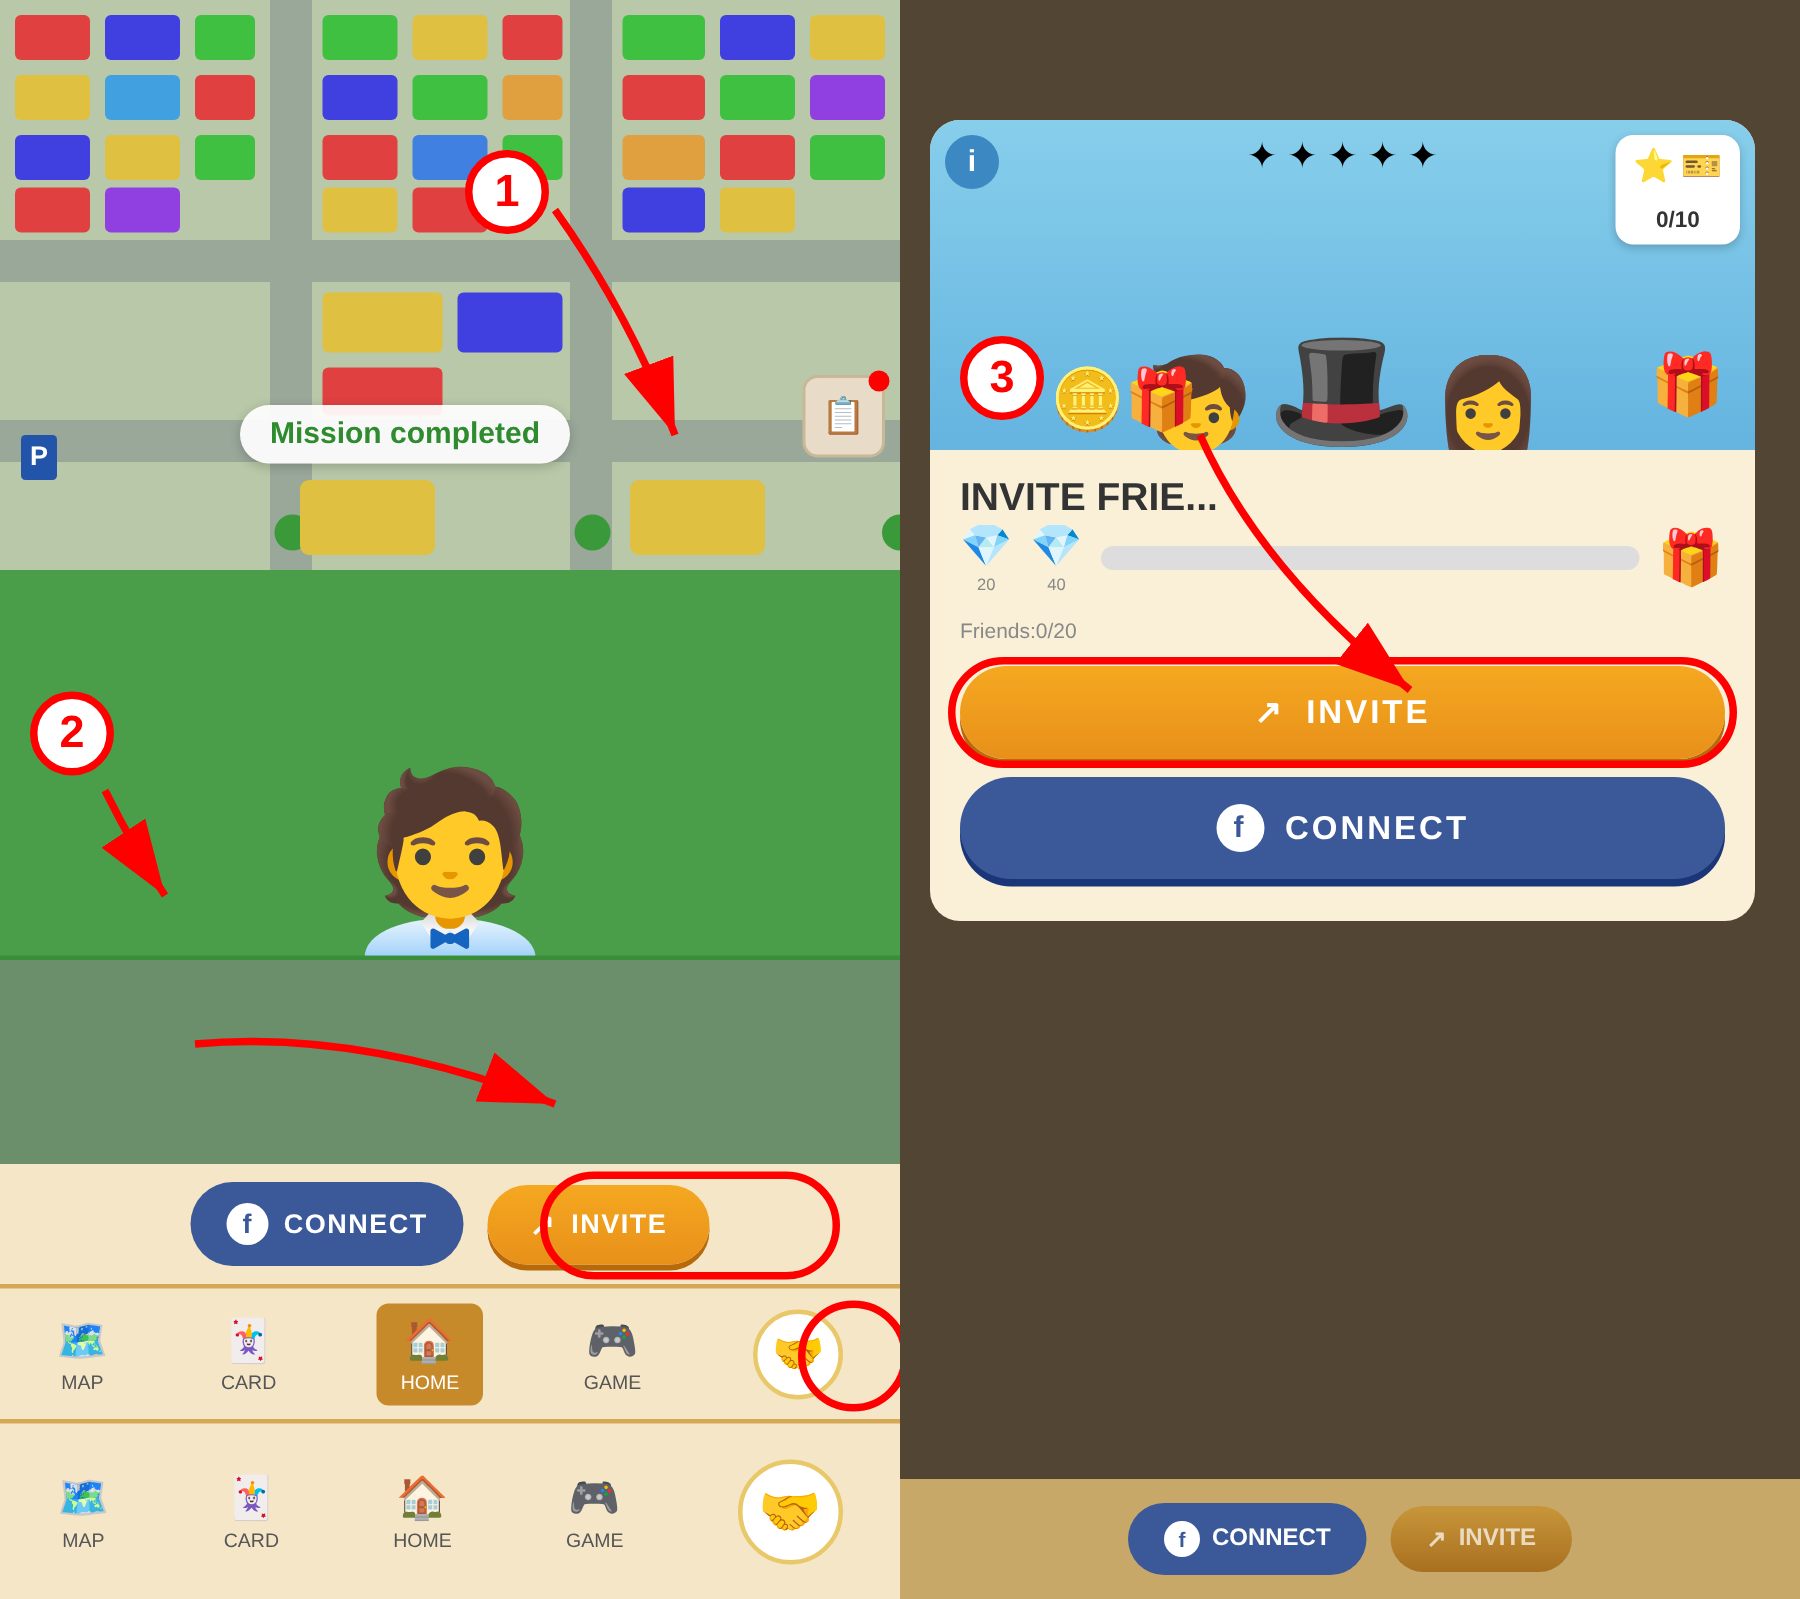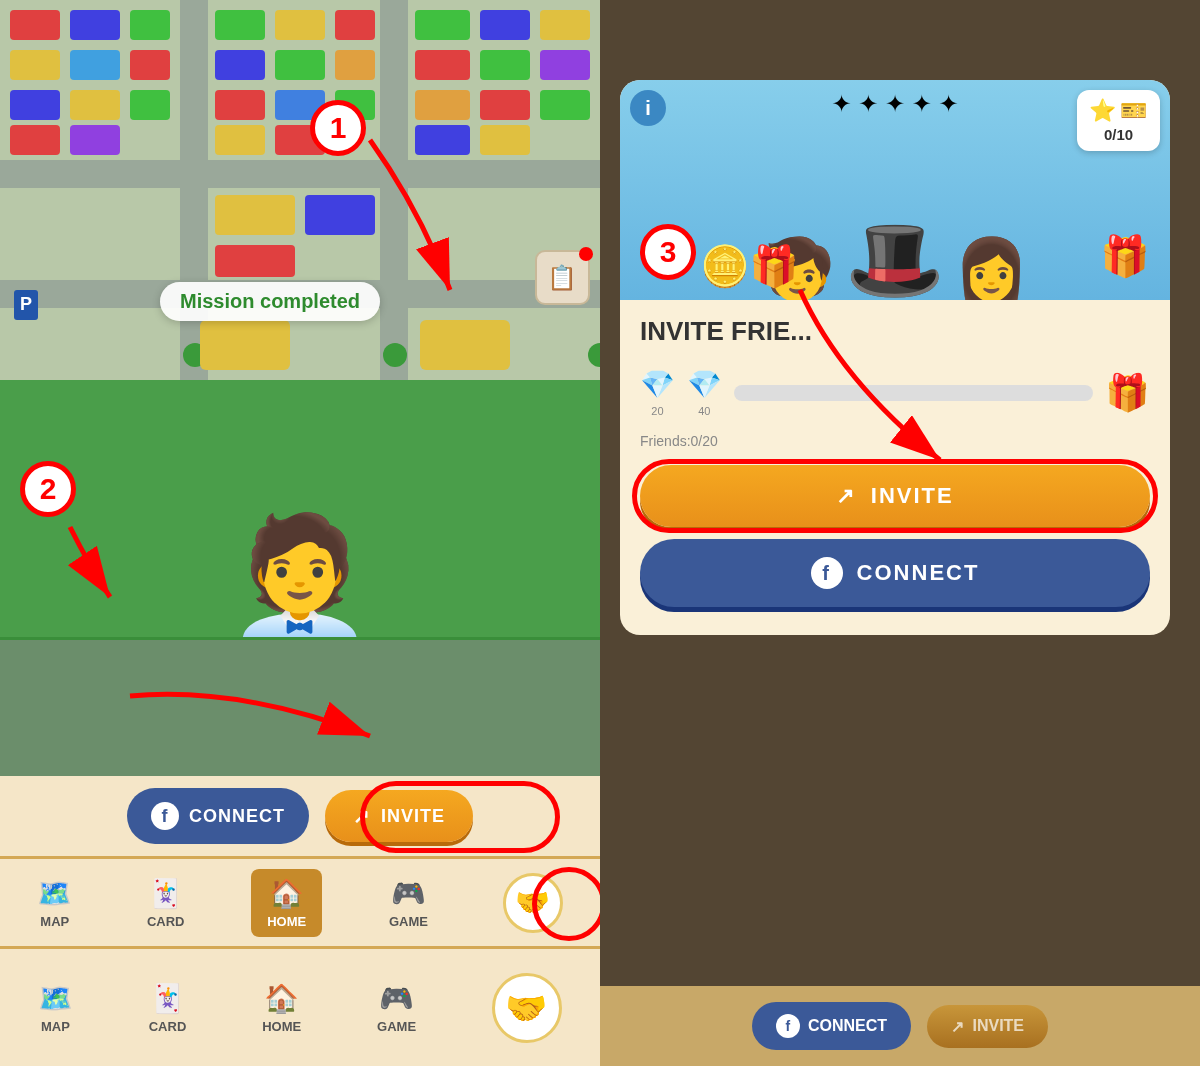--- a/index.html
+++ b/index.html
@@ -35,21 +35,20 @@
       position: absolute;
       top: 270px;
       left: 160px;
       background: rgba(255,255,255,0.92);
       border-radius: 20px;
       padding: 8px 20px;
       font-size: 20px;
       font-weight: bold;
       color: #2E8B2E;
       box-shadow: 0 2px 8px rgba(0,0,0,0.2);
-      margin-top: 12px;
     }
 
     
     .checklist-icon {
       position: absolute;
       top: 250px;
       right: 10px;
       width: 55px;
       height: 55px;
       background: #E8DCC8;
@@ -100,21 +99,21 @@
       background: #C68A2A;
       padding: 8px 16px;
     }
 
     .nav-item .nav-icon {
       font-size: 28px;
     }
 
     .nav-item .nav-label {
       font-size: 13px;
-      font-weight: bold;
+      font-weight: normal;
       color: #555;
     }
 
     .nav-item.active .nav-label {
       color: white;
     }
 
     .friend-circle {
       width: 60px;
       height: 60px;
@@ -319,32 +318,32 @@
       display: flex;
       gap: 4px;
       justify-content: center;
       font-size: 22px;
     }
 
     .reward-count {
       font-size: 15px;
       font-weight: bold;
       color: #333;
-      margin-top: 2px;
+      margin-top: 14px;
     }
 
     .modal-body {
       padding: 16px 20px;
     }
 
     .modal-title {
       font-size: 26px;
       font-weight: 900;
       color: #333;
-      margin-bottom: 21px;
+      margin-bottom: 0;
     }
 
     .modal-desc {
       font-size: 14px;
       color: #555;
       margin-bottom: 16px;
       line-height: 1.5;
     }
 
     

